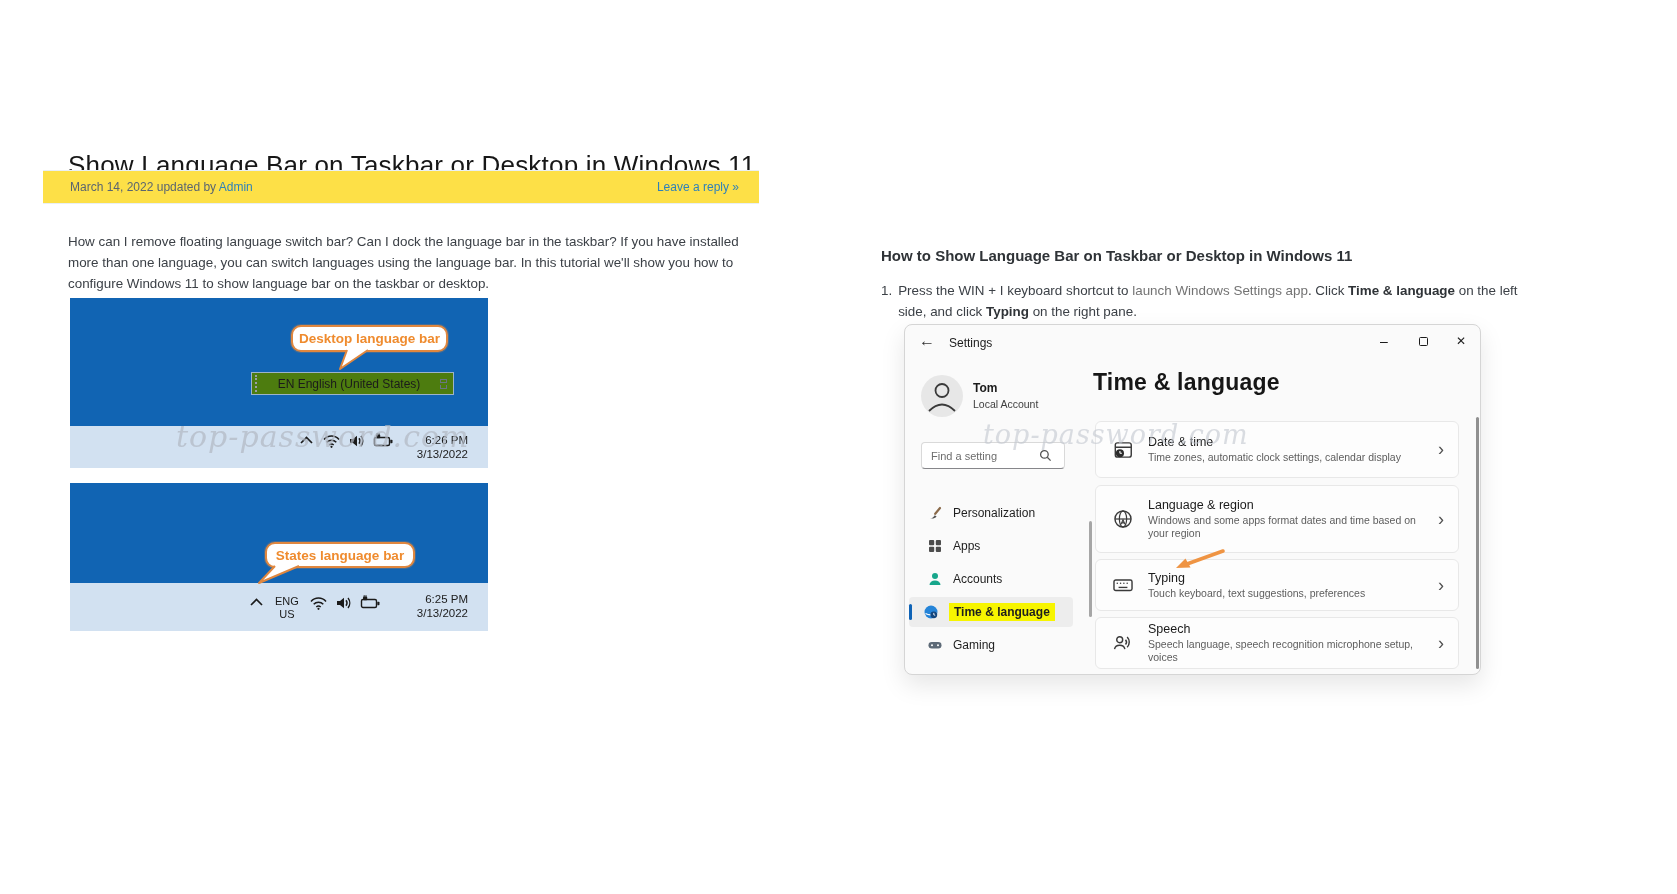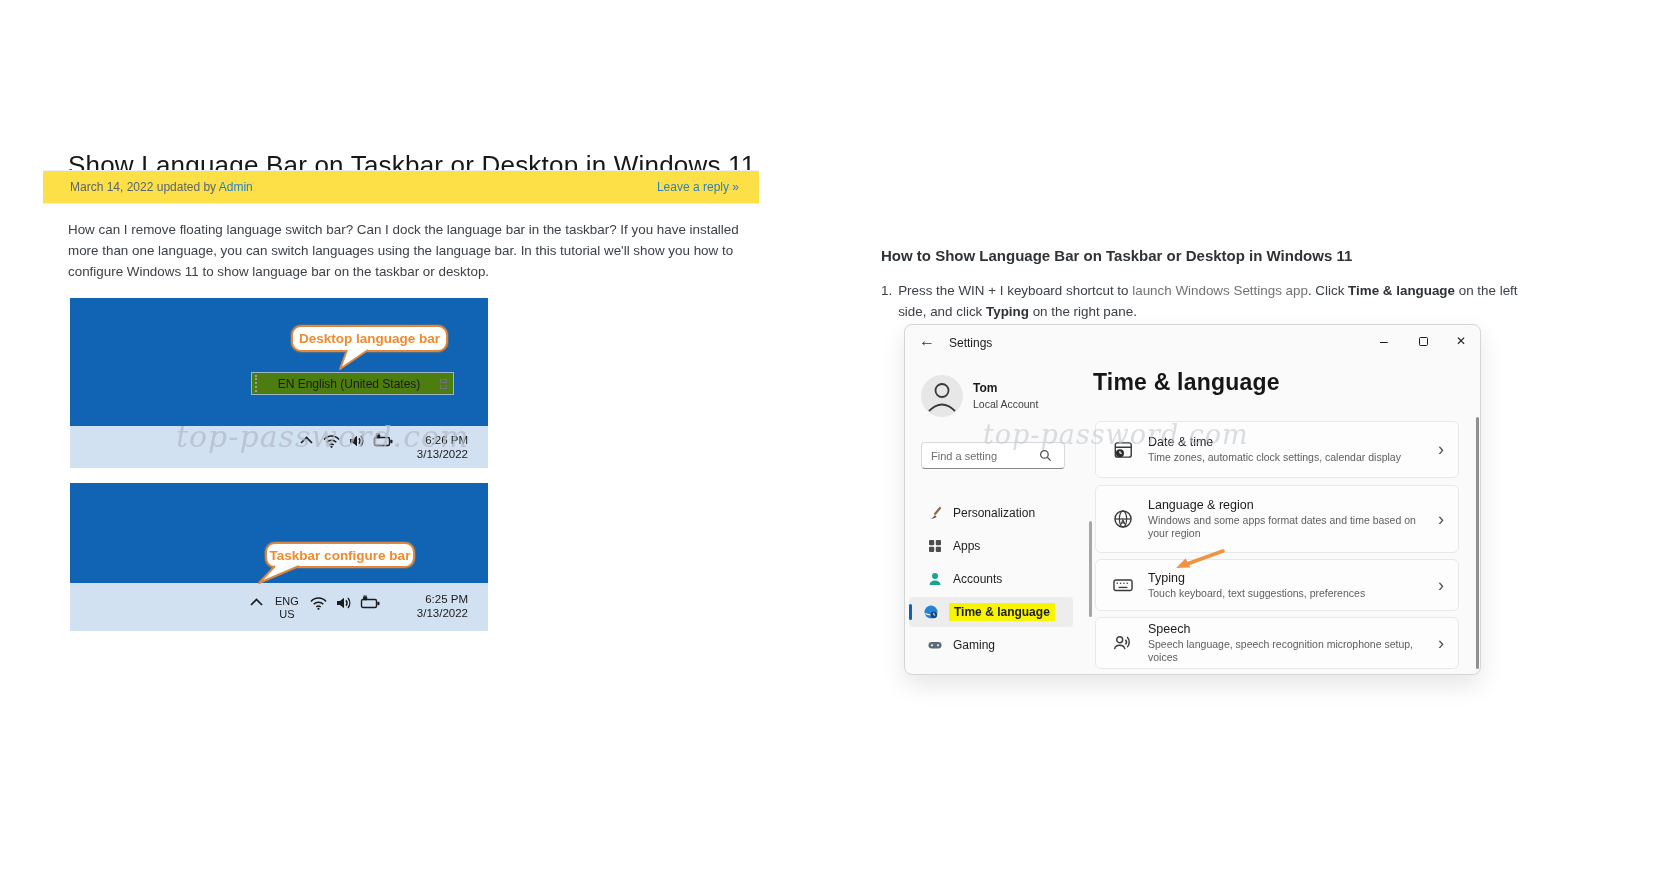--- a/index.html
+++ b/index.html
@@ -12,21 +12,21 @@
 
   
   .art-title { left:68px; top:120px; font-size:26px; font-weight:500; color:#171717; letter-spacing:.2px;margin-top:30px; }
   .meta-bar {
     left:43px; top:170px; width:716px; height:34px; background:#fde047;
     border-top:1px solid #e9eff4; border-bottom:1px solid #e9eff4;
     display:flex; align-items:center; justify-content:space-between;
     padding:0 20px 0 27px; font-size:12px; color:#5a6570;
   }
   .meta-left a, .meta-bar .reply { color:#2e81ba; text-decoration:none; }
-  .intro { left:68px; top:220px; width:672px; font-size:13.4px; line-height:20.8px; color:#3c4147; }
+  .intro { left:68px; top:232px; width:672px; font-size:13.4px; line-height:20.8px; color:#3c4147; }
 
   .shot { background:#1164b3; overflow:hidden; }
   .shot1 { left:70px; top:298px; width:418px; height:170px; }
   .shot2 { left:70px; top:483px; width:418px; height:148px; }
   .tray { position:absolute; left:0; right:0; background:#d2e1f1; }
   .shot1 .tray { top:128px; height:42px; }
   .shot2 .tray { top:100px; height:48px; }
 
   .callout {
     position:absolute; background:#fff; border:2px solid #e0873f; border-radius:10px;
@@ -180,21 +180,21 @@
       </div>
       <div class="tray-clock">
         <div>6:26 PM</div>
         <div>3/13/2022</div>
       </div>
     </div>
     <div class="watermark wm1">top-password.com</div>
   </div>
 
   <div class="abs shot shot2">
-    <div class="callout callout2">Taskbar configure bar</div>
+    <div class="callout callout2">States language bar</div>
     <svg class="tail" style="left:185px; top:82px;" width="50" height="20" viewBox="0 0 50 20">
       <path d="M20,1 L4,18 L44,1" fill="#ffffff" stroke="#e0873f" stroke-width="2" stroke-linejoin="round"></path>
     </svg>
 
     <div class="tray">
       <div class="tray-icons">
         <svg width="17" height="16" viewBox="0 0 17 16">
           <polyline points="3,10 8.5,4.5 14,10" fill="none" stroke="#1b1b1b" stroke-width="1.7"></polyline>
         </svg>
         <span class="eng-block">

